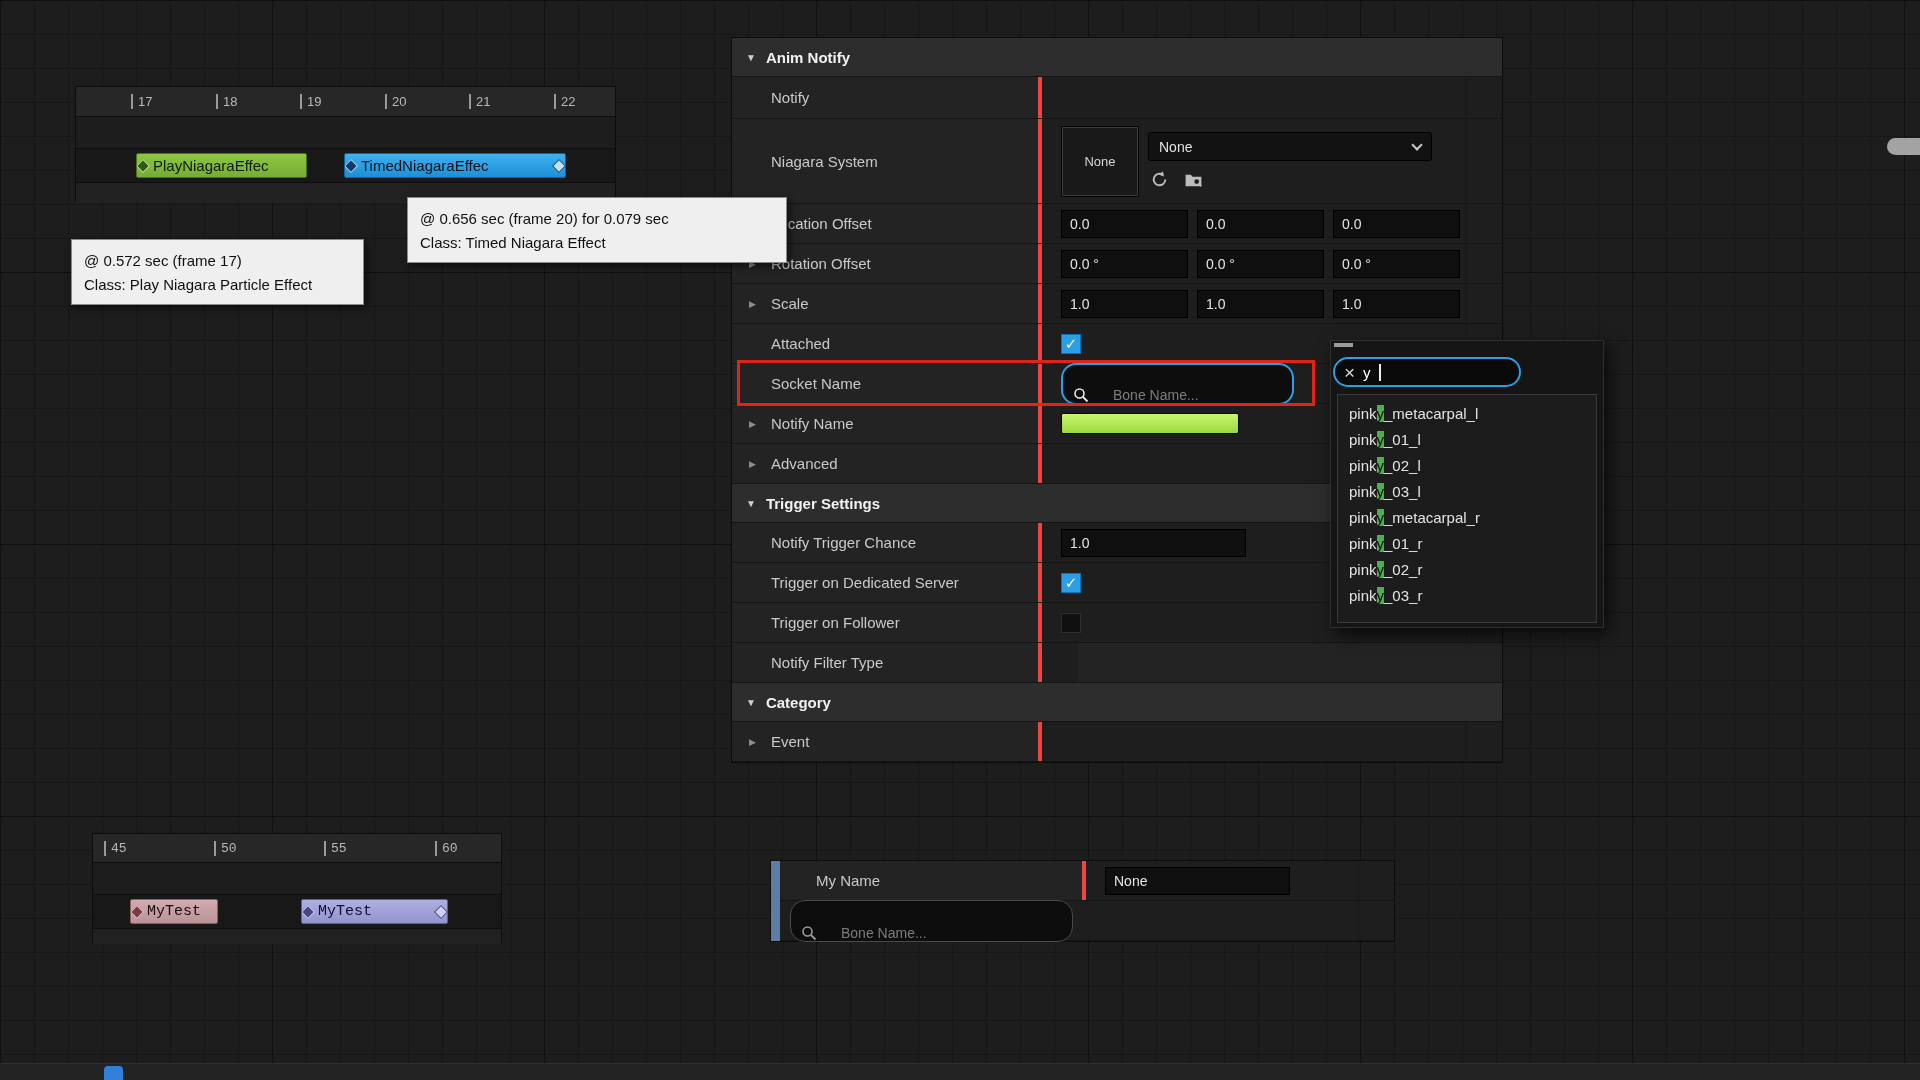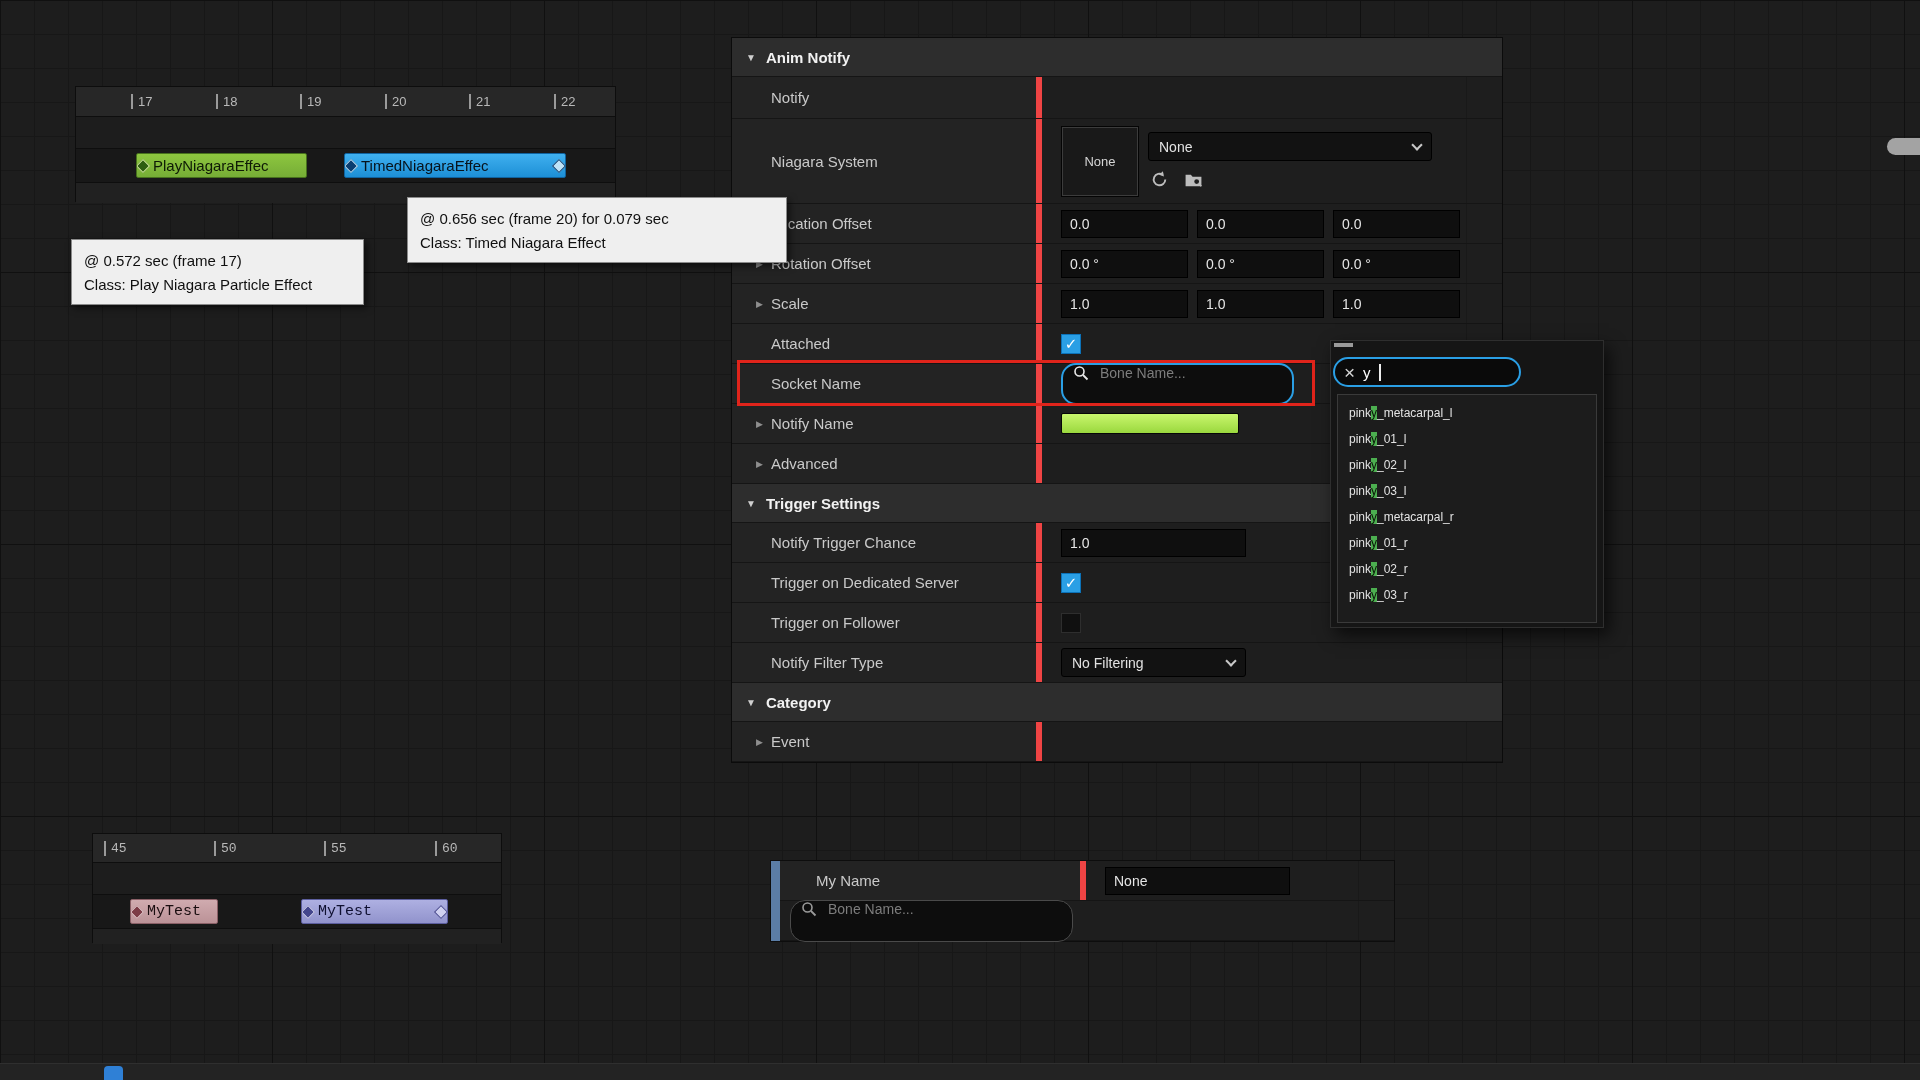--- a/index.html
+++ b/index.html
@@ -65,55 +65,55 @@
   .tt2 { left: 407px; top: 197px; width: 380px; height: 66px; }
 
   
   .panel { position: absolute; left: 731px; top: 37px; width: 772px; background: #232323; border: 1px solid #0b0b0b; z-index: 2; }
   .cat-header { height: 39px; background: #2d2d2d; border-bottom: 1px solid #151515; display: flex; align-items: center; gap: 10px; padding-left: 14px; }
   .harrow { color: #cfcfcf; font-size: 10px; flex: none; }
   .htitle { color: #f2f2f2; font-weight: bold; font-size: 15px; }
   .row { display: flex; border-bottom: 1px solid #151515; background: #232323; height: 40px; }
   .row.h42 { height: 42px; }
   .row.h85 { height: 85px; }
-  .lcell { width: 310px; display: flex; align-items: center; gap: 8px; padding-left: 17px; border-right: 6px solid #ef4444; flex: none; text-align: right; }
+  .lcell { width: 310px; display: flex; align-items: center; gap: 8px; padding-left: 17px; border-right: 4px solid #ef4444; flex: none; }
   .arrow { width: 14px; color: #8e8e8e; font-size: 9px; flex: none; }
   .lbl { color: #c9c9c9; font-size: 15px; white-space: nowrap; }
   .vcell { flex: 1; display: flex; align-items: center; gap: 9px; padding-left: 19px; background: #1e1e1e; min-width: 0; }
   .gutter { width: 36px; border-left: 1px solid #191919; background: #1e1e1e; flex: none; }
   .input { height: 28px; background: #0f0f0f; border: 1px solid #000; color: #e6e6e6; font-size: 14px; display: flex; align-items: center; padding-left: 8px; flex: none; }
   .w127 { width: 127px; } .w185 { width: 185px; }
   .dropdown { height: 29px; background: #121212; border: 1px solid #000; border-radius: 3px; color: #e2e2e2; font-size: 14px; display: flex; align-items: center; padding: 0 10px; flex: none; }
   .dd284 { width: 284px; } .dd185 { width: 185px; }
   .chev { width: 8px; height: 8px; border-right: 2px solid #c9c9c9; border-bottom: 2px solid #c9c9c9; transform: rotate(45deg); margin-left: auto; margin-top: -4px; flex: none; }
   .cb { width: 20px; height: 20px; background: #101010; border: 1px solid #2e2e2e; display: flex; align-items: center; justify-content: center; flex: none; }
   .cb.checked { background: var(--accent_blue); border-color: #0c72b8; color: #fff; font-size: 15px; font-weight: bold; }
   .swatch { width: 178px; height: 21px; border: 1px solid #060606; border-radius: 2px; background: linear-gradient(var(--swatch_green_top), var(--swatch_green_bottom)); flex: none; }
-  .pill { height: 42px; border-radius: 15px; background: #0d0d0d; border: 1px solid #4a4a4a; display: flex; align-items: flex-start; padding: 0 10px; gap: 11px; color: #9a9a9a; flex: none; }
+  .pill { height: 42px; border-radius: 15px; background: #0d0d0d; border: 1px solid #4a4a4a; display: flex; align-items: flex-end; padding: 0 10px; gap: 24px; color: #9a9a9a; flex: none; }
   .pill.focused { border: 2px solid var(--accent_blue); color: #dfdfdf; }
   .pill input { flex: 1; background: transparent; border: none; outline: none; color: #e0e0e0; font-size: 14px; font-family: inherit; min-width: 0; }
   .pill input::placeholder { color: #7d7d7d; }
   .pw233 { width: 233px; } .pw283 { width: 283px; }
   .thumb { width: 78px; height: 71px; background: #191919; border: 1px solid #040404; box-shadow: inset 0 0 0 1px #3c3c3c; color: #d6d6d6; font-size: 13px; display: flex; align-items: center; justify-content: center; flex: none; }
   .nia-col { display: flex; flex-direction: column; gap: 7px; }
   .icon-row { display: flex; gap: 12px; align-items: center; }
   .icon-btn { width: 22px; height: 22px; display: flex; align-items: center; justify-content: center; }
 
   
   .redbox { position: absolute; left: 737px; top: 360px; width: 578px; height: 46px; border: 3px solid var(--highlight_red); z-index: 40; }
 
   
   .popup { position: absolute; left: 1330px; top: 340px; width: 274px; height: 288px; background: #151515; border: 1px solid #2e2e2e; box-shadow: 5px 7px 16px rgba(0,0,0,.65); z-index: 50; }
   .popup-grip { width: 19px; height: 4px; background: #9a9a9a; margin: 2px 0 0 3px; }
   .popup-search { position: absolute; left: 2px; top: 16px; width: 188px; height: 30px; border-radius: 15px; border: 2px solid var(--accent_blue); background: #0a0a0a; display: flex; align-items: center; padding: 0 9px; gap: 8px; }
   .clear { color: #d5d5d5; font-size: 19px; line-height: 1; flex: none; }
   .stext { color: #fff; font-size: 15px; }
   .caret { width: 2px; height: 17px; background: #ededed; flex: none; }
   .bone-list { position: absolute; left: 6px; top: 53px; width: 260px; height: 229px; background: #1c1c1c; border: 1px solid #3a3a3a; padding: 5px 0; overflow: hidden; }
-  .bone-item { height: 26px; display: flex; align-items: center; padding-left: 11px; color: #e3e3e3; font-size: 12px; white-space: pre; }
+  .bone-item { height: 26px; display: flex; align-items: center; padding-left: 11px; color: #e3e3e3; font-size: 15px; white-space: pre; }
   .hl { background: var(--match_green); color: #0a1406; }
 
   
   .name-rows { position: absolute; left: 726px; top: 860px; width: 625px; z-index: 2; border: 1px solid #0d0d0d; margin-left: 44px; }
   .name-rows .accent { position: absolute; left: 0; top: 0; width: 9px; height: 100%; background: var(--accent_bar_blue); z-index: 1; }
   .name-rows .lcell { width: 315px; padding-left: 45px; }
 
   
   .bottom-seam { position: absolute; left: 0; top: 1063px; width: 1920px; height: 17px; background: #232323; border-top: 1px solid #2f2f2f; z-index: 1; }
   .edge-right { position: absolute; left: 1887px; top: 138px; width: 33px; height: 17px; background: #a3a3a3; border-radius: 9px 0 0 9px; z-index: 3; }
@@ -356,26 +356,20 @@
         <div class="cb"></div>
       </div>
       <div class="gutter"></div>
     </div>
 
     <div class="row">
       <div class="lcell">
           <span class="arrow"></span>
           <span class="lbl">Notify Filter Type</span>
         </div>
-      <div class="vcell">
-        <div class="dropdown dd185">
-          <span>No Filtering</span>
-          <span class="chev"></span>
-        </div>
-      </div>
       <div class="gutter"></div>
     </div>
 
     <div class="cat-header">
       <span class="harrow">▼</span>
       <span class="htitle">Category</span>
     </div>
 
     <div class="row">
       <div class="lcell">

